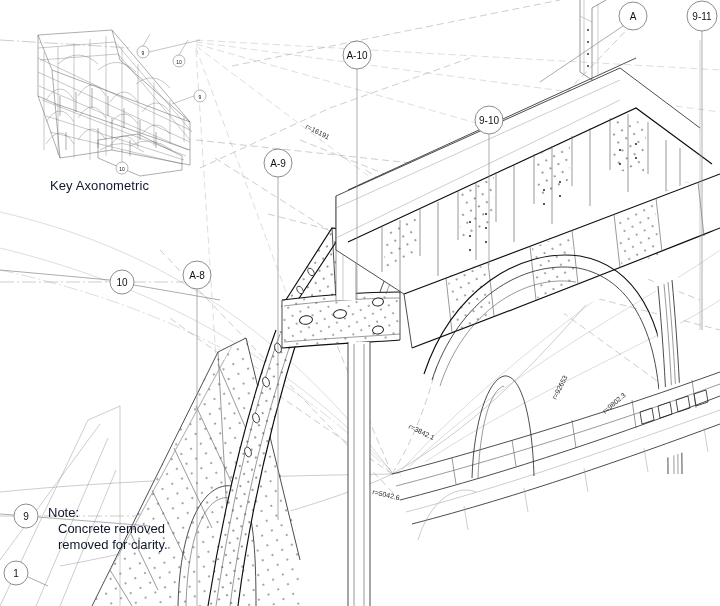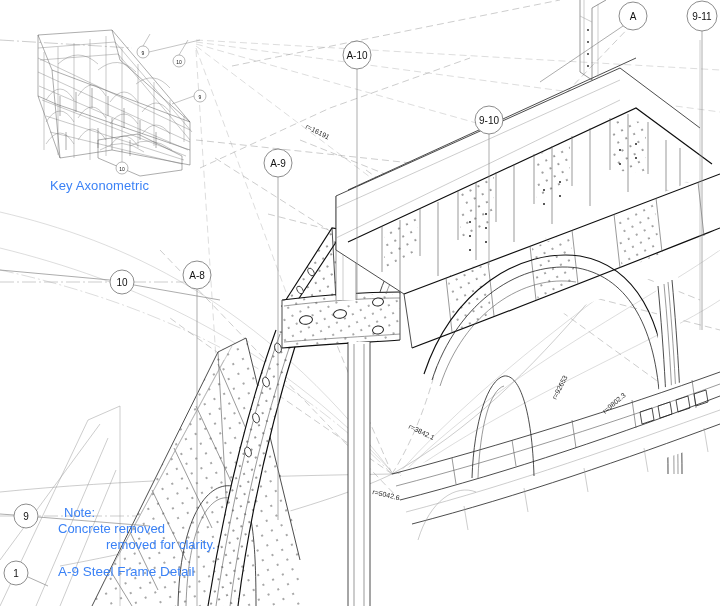--- a/index.html
+++ b/index.html
@@ -16,21 +16,21 @@
     font-family: "Liberation Sans", sans-serif;
   }
   #sheet svg.drawing {
     position: absolute;
     left: 0; top: 0;
     width: 720px;
     height: 606px;
   }
   .txt {
     position: absolute;
-    color: #3b82f6;
+    color: #0f172a;
     font-family: "Liberation Sans", sans-serif;
     white-space: pre;
     line-height: 1.22;
   }
   .key-label {
     font-size: 13px;
     letter-spacing: 0.1px;
   }
   .note-text {
     font-size: 13px;
@@ -520,19 +520,18 @@
         <text class="radius-text" transform="translate(605,414) rotate(-40)">r=9802.3</text>
         <text class="radius-text" transform="translate(408,428) rotate(26)">r=3842.1</text>
         <text class="radius-text" transform="translate(372,494) rotate(13)">r=5042.6</text>
       </g>
 
     </g>
   </svg>
 
   <div class="txt key-label" style="left:50px; top:178px;">Key Axonometric</div>
 
-  <div class="txt note-text" style="left:64px; top:505px;">Note:</div>
+  <div class="txt note-text" style="left:48px; top:505px;">Note:</div>
   <div class="txt note-text" style="left:58px; top:521px;">Concrete removed</div>
-  <div class="txt note-text" style="left:58px; top:537px;margin-left:48px;">removed for clarity.</div>
-
-  <div class="txt detail-title" style="left:58px; top:564px;">A-9 Steel Frame Detail</div>
+  <div class="txt note-text" style="left:58px; top:537px;">removed for clarity.</div>
+
 
 </div>
 
 </body></html>

